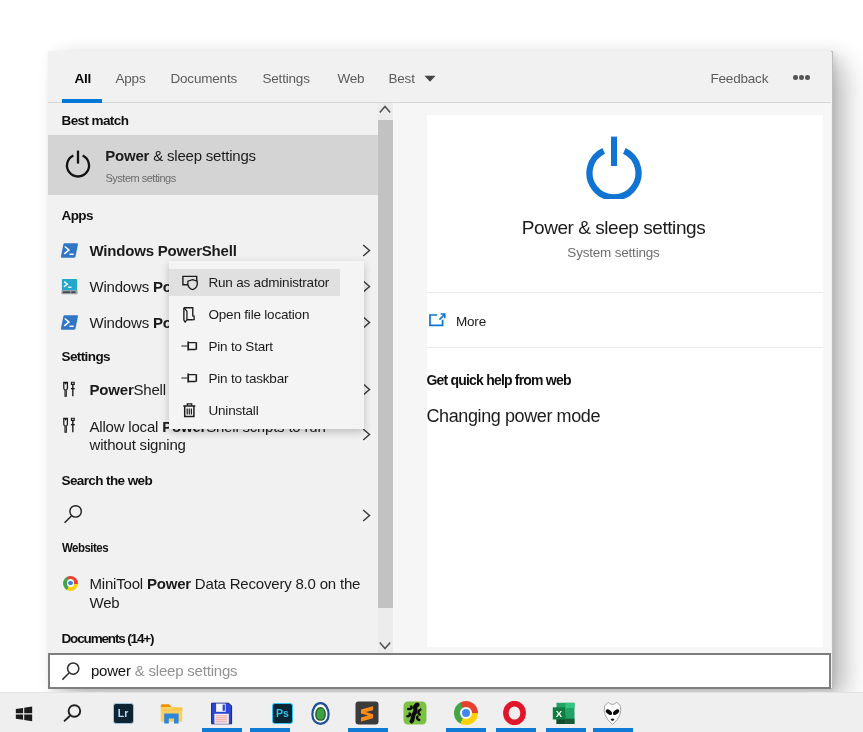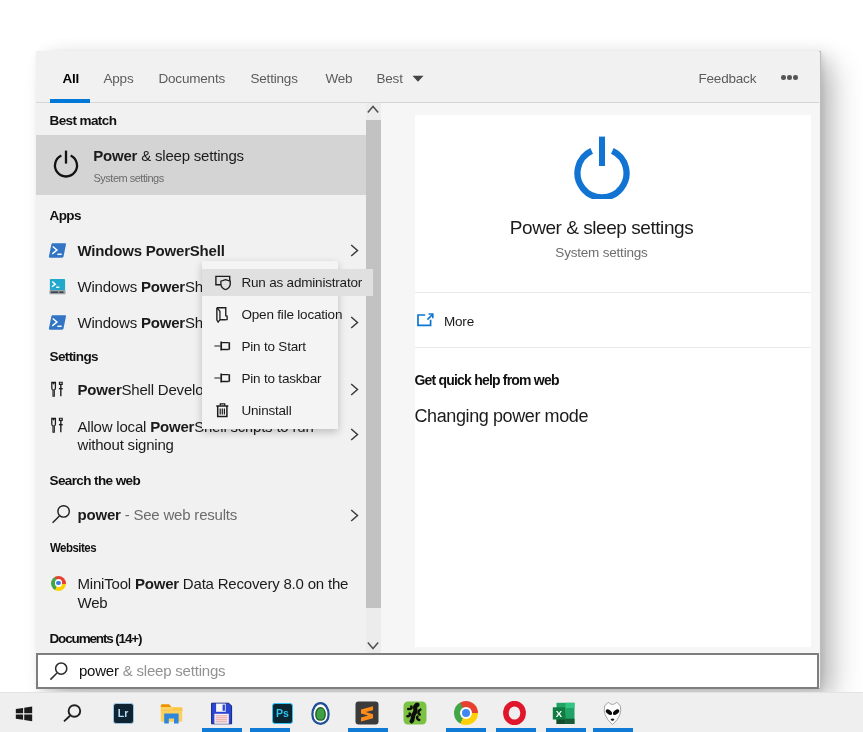--- a/index.html
+++ b/index.html
@@ -1,38 +1,38 @@
 <!DOCTYPE html>
 <html><head>
 <meta charset="utf-8">
 <style>
   * { margin:0; padding:0; box-sizing:border-box; }
   html,body { width:863px; height:732px; background:#fff; overflow:hidden;
     font-family:"Liberation Sans", sans-serif; }
   .abs { position:absolute; }
-  #window { position:absolute; left:36px; top:51px; width:785px; height:638px;
+  #window { position:absolute; left:48px; top:51px; width:785px; height:638px;
     background:#f1f1f1; box-shadow:16px 12px 28px -2px rgba(0,0,0,0.20), 8px 3px 16px rgba(0,0,0,0.10), 2px 2px 5px rgba(0,0,0,0.07); outline:1px solid #bdbdbd; outline-offset:-1px; }
   #tabs { position:absolute; left:0; top:0; width:783px; height:52px; background:#f1f1f1;
     border-bottom:1px solid #d6d6d6; }
   .tab { position:absolute; top:20px; font-size:13.5px; line-height:16px; color:#5c5c5c; letter-spacing:-0.2px; }
   .tab.active { color:#000; font-weight:700; }
   #tabline { position:absolute; left:14px; top:48px; width:40px; height:4px; background:#0078d7; z-index:5; }
   #leftpanel { position:absolute; left:0; top:52px; width:345px; height:550px; background:#f1f1f1; }
   #rightpanel { position:absolute; left:345px; top:52px; width:438px; height:550px; background:#f6f6f6; }
   #card { position:absolute; left:34px; top:12px; width:396px; height:532px; background:#fff; }
   .hdr { position:absolute; left:13.5px; font-size:13.5px; line-height:16px; font-weight:700; color:#111; letter-spacing:-0.6px; white-space:nowrap; }
   .rowtext { position:absolute; left:41.5px; font-size:15px; line-height:18px; color:#1b1b1b; letter-spacing:-0.2px; white-space:nowrap; }
   .grey { color:#6b6b6b; }
   .chev { position:absolute; left:313.5px; width:9px; height:13px; }
   .licon { position:absolute; left:14px; }
   #bestrow { position:absolute; left:0; top:32px; width:329.5px; height:60px; background:#d4d4d4; }
   #sbar { position:absolute; left:329.5px; top:0; width:15px; height:550px; background:#ececec; }
   #sthumb { position:absolute; left:0; top:16.5px; width:15px; height:488px; background:#c2c2c2; }
-  #menu { position:absolute; left:169px; top:261px; width:136px; height:168px; background:#f4f4f4;
-    box-shadow:0 3px 8px rgba(0,0,0,0.22); z-index:40;margin-left:33px; }
+  #menu { position:absolute; left:169px; top:261px; width:195px; height:168px; background:#f4f4f4;
+    box-shadow:0 3px 8px rgba(0,0,0,0.22); z-index:40; }
   .mrow { position:absolute; left:0; width:171px; height:32px; }
   .mrow .mtxt { position:absolute; left:39.5px; top:50%; transform:translateY(-50%);
     font-size:13.5px; color:#1b1b1b; letter-spacing:-0.2px; white-space:nowrap; }
   .mrow svg { position:absolute; left:13px; top:50%; transform:translateY(-50%); }
   #searchbox { position:absolute; left:0; top:602px; width:783px; height:36px; background:#fff;
     border:2px solid #7e7e7e; }
   #taskbar { position:absolute; left:0; top:692px; width:863px; height:40px; background:#efefef;
     border-top:1px solid #e3e3e3; }
   .tbi { position:absolute; top:0; width:48px; height:40px; display:flex; align-items:center; justify-content:center; }
   .uline { position:absolute; top:35px; width:40px; height:4px; background:#0f7bd7; }
@@ -131,21 +131,20 @@
     <svg class="chev" style="top:324.5px;" viewBox="0 0 9 13">
         <path d="M1.2 1 L7.5 6.5 L1.2 12" fill="none" stroke="#3c3c3c" stroke-width="1.5"></path>
       </svg>
 
     <div class="hdr" style="top:369.5px;">Search the web</div>
 
     <svg class="licon" style="left:14.5px; top:401px;" width="20" height="21" viewBox="0 0 20 21">
       <circle cx="12.6" cy="7.4" r="5.7" fill="none" stroke="#1e1e1e" stroke-width="1.4"></circle>
       <line x1="8.4" y1="11.9" x2="1.6" y2="18.7" stroke="#1e1e1e" stroke-width="1.4"></line>
     </svg>
-    <div class="rowtext" style="top:402.5px;"><b>power</b><span class="grey"> - See web results</span></div>
     <svg class="chev" style="top:406px;" viewBox="0 0 9 13">
         <path d="M1.2 1 L7.5 6.5 L1.2 12" fill="none" stroke="#3c3c3c" stroke-width="1.5"></path>
       </svg>
 
     <div class="hdr" style="top:437px; transform:scaleX(0.85); transform-origin:0 0;">Websites</div>
 
     <div class="abs" style="left:15px; top:472.5px; width:15px; height:15px; border-radius:50%;
       background:conic-gradient(from 330deg, #e6412f 0 120deg, #fcd005 0 240deg, #43a547 0 360deg);"></div>
     <div class="abs" style="left:18.9px; top:476.4px; width:7.2px; height:7.2px; border-radius:50%; background:#fff;"></div>
     <div class="abs" style="left:20.1px; top:477.6px; width:4.8px; height:4.8px; border-radius:50%; background:#3e7de0;"></div>

